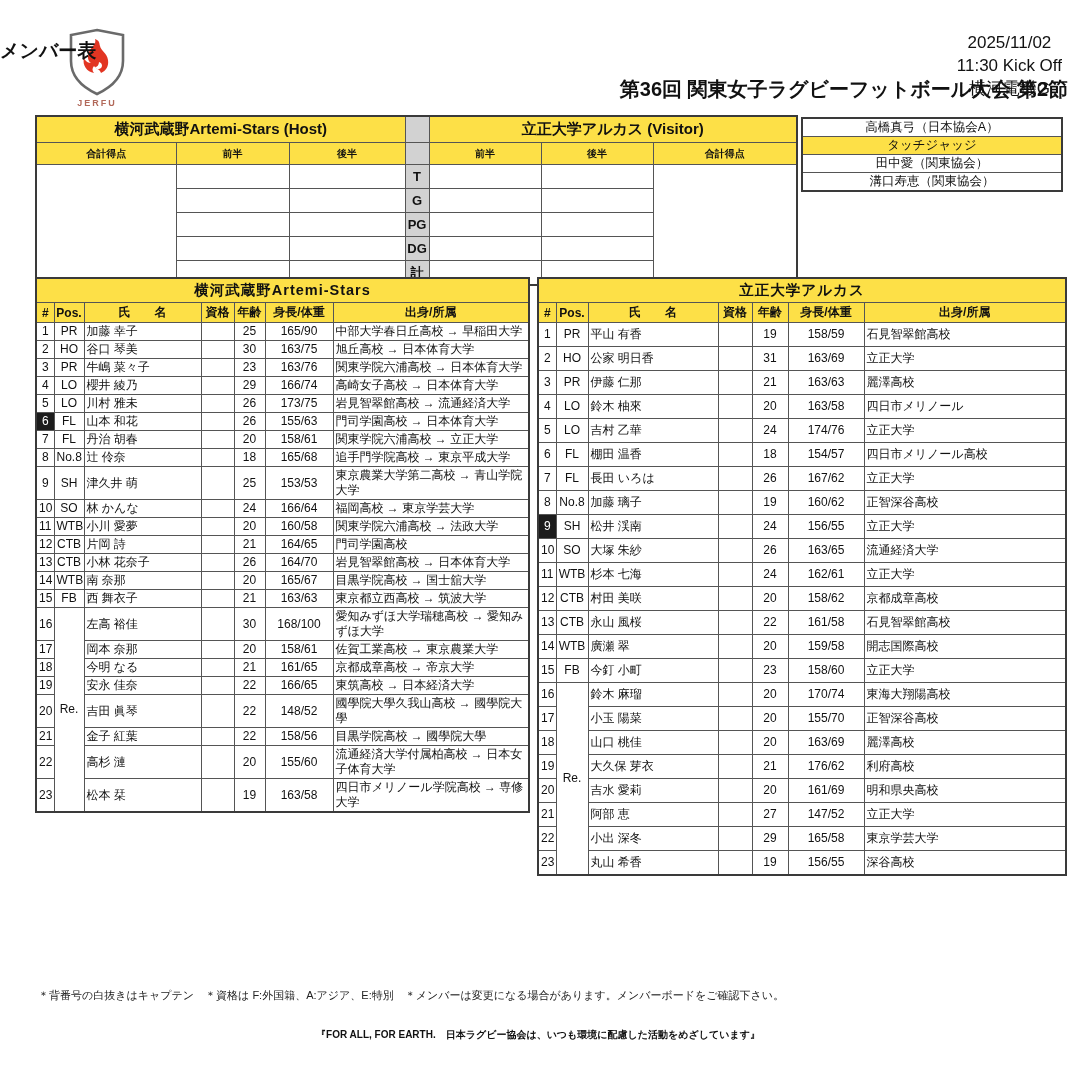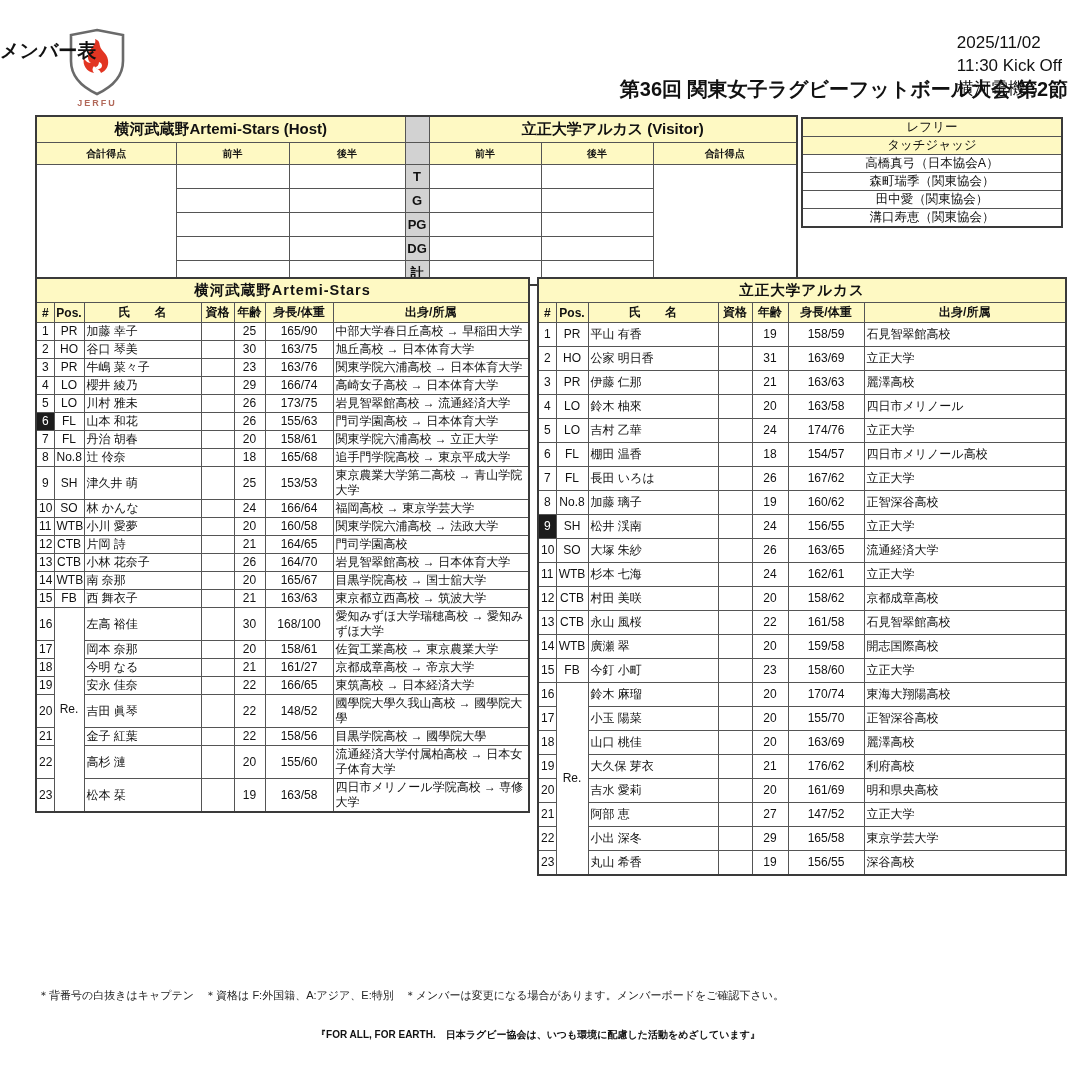--- a/index.html
+++ b/index.html
@@ -6,25 +6,25 @@
   body {
     width:1068px; height:1068px; position:relative;
     font-family:"Liberation Sans","DejaVu Sans",sans-serif;
     color:#111;
   }
   
   .logo { position:absolute; left:64px; top:28px; width:66px; text-align:center; }
   .logo-text { font-size:9px; font-weight:bold; letter-spacing:2px; color:#b2695a; margin-top:-2px; }
   .title { position:absolute; top:38px; left:0; width:100%; text-align:left; font-size:19px; font-weight:bold; }
   .subtitle { position:absolute; top:76px; left:0; width:100%; text-align:right; font-size:20px; font-weight:bold; }
-  .date-block { position:absolute; top:32px; right:6px; text-align:left; font-size:17px; line-height:1.35; font-weight:500; }
+  .date-block { position:absolute; top:32px; right:6px; text-align:center; font-size:17px; line-height:1.35; font-weight:500; }
   
   table { border-collapse:collapse; table-layout:fixed; }
   th,td { border:1px solid #555; overflow:hidden; }
-  .gray { background:#fef9c3; }
+  .gray { background:#fde047; }
   
   .score-wrap { position:absolute; left:35px; top:115px; }
   .score { width:761px; border:2px solid #3a3a3a; }
   .score th { font-size:10px; font-weight:bold; text-align:center; }
   .score .team-row th { height:23px; font-size:15px; }
   .score .lbl-row th { height:19px; }
   .score td { height:21px; background:#fff; }
   .score .mid { width:24px; background:#d2d2d2; font-size:13px; }
   
   .officials-wrap { position:absolute; left:801px; top:117px; }
@@ -143,31 +143,25 @@
       <td></td>
       <td></td>
     </tr>
   </tbody>
     </table>
 </div>
 
 <div class="officials-wrap">
   <table class="officials">
     <tbody>
-        <tr>
-          <td class="gray">レフリー</td>
+    <tr>
+          <td>高橋真弓（日本協会A）</td>
         </tr>
     <tr>
           <td class="gray">タッチジャッジ</td>
-        </tr>
-    <tr>
-          <td>高橋真弓（日本協会A）</td>
-        </tr>
-    <tr>
-          <td>森町瑞季（関東協会）</td>
         </tr>
     <tr>
           <td>田中愛（関東協会）</td>
         </tr>
     <tr>
           <td>溝口寿恵（関東協会）</td>
         </tr>
   </tbody>
     </table>
 </div>
@@ -348,21 +342,21 @@
           <td class="c"></td>
           <td class="c">20</td>
           <td class="c">158/61</td>
           <td class="from-cell">佐賀工業高校 → 東京農業大学</td>
         </tr>
         <tr>
           <td class="c">18</td>
           <td class="name-cell">今明 なる</td>
           <td class="c"></td>
           <td class="c">21</td>
-          <td class="c">161/27</td>
+          <td class="c">161/65</td>
           <td class="from-cell">京都成章高校 → 帝京大学</td>
         </tr>
         <tr>
           <td class="c">19</td>
           <td class="name-cell">安永 佳奈</td>
           <td class="c"></td>
           <td class="c">22</td>
           <td class="c">166/65</td>
           <td class="from-cell">東筑高校 → 日本経済大学</td>
         </tr>

